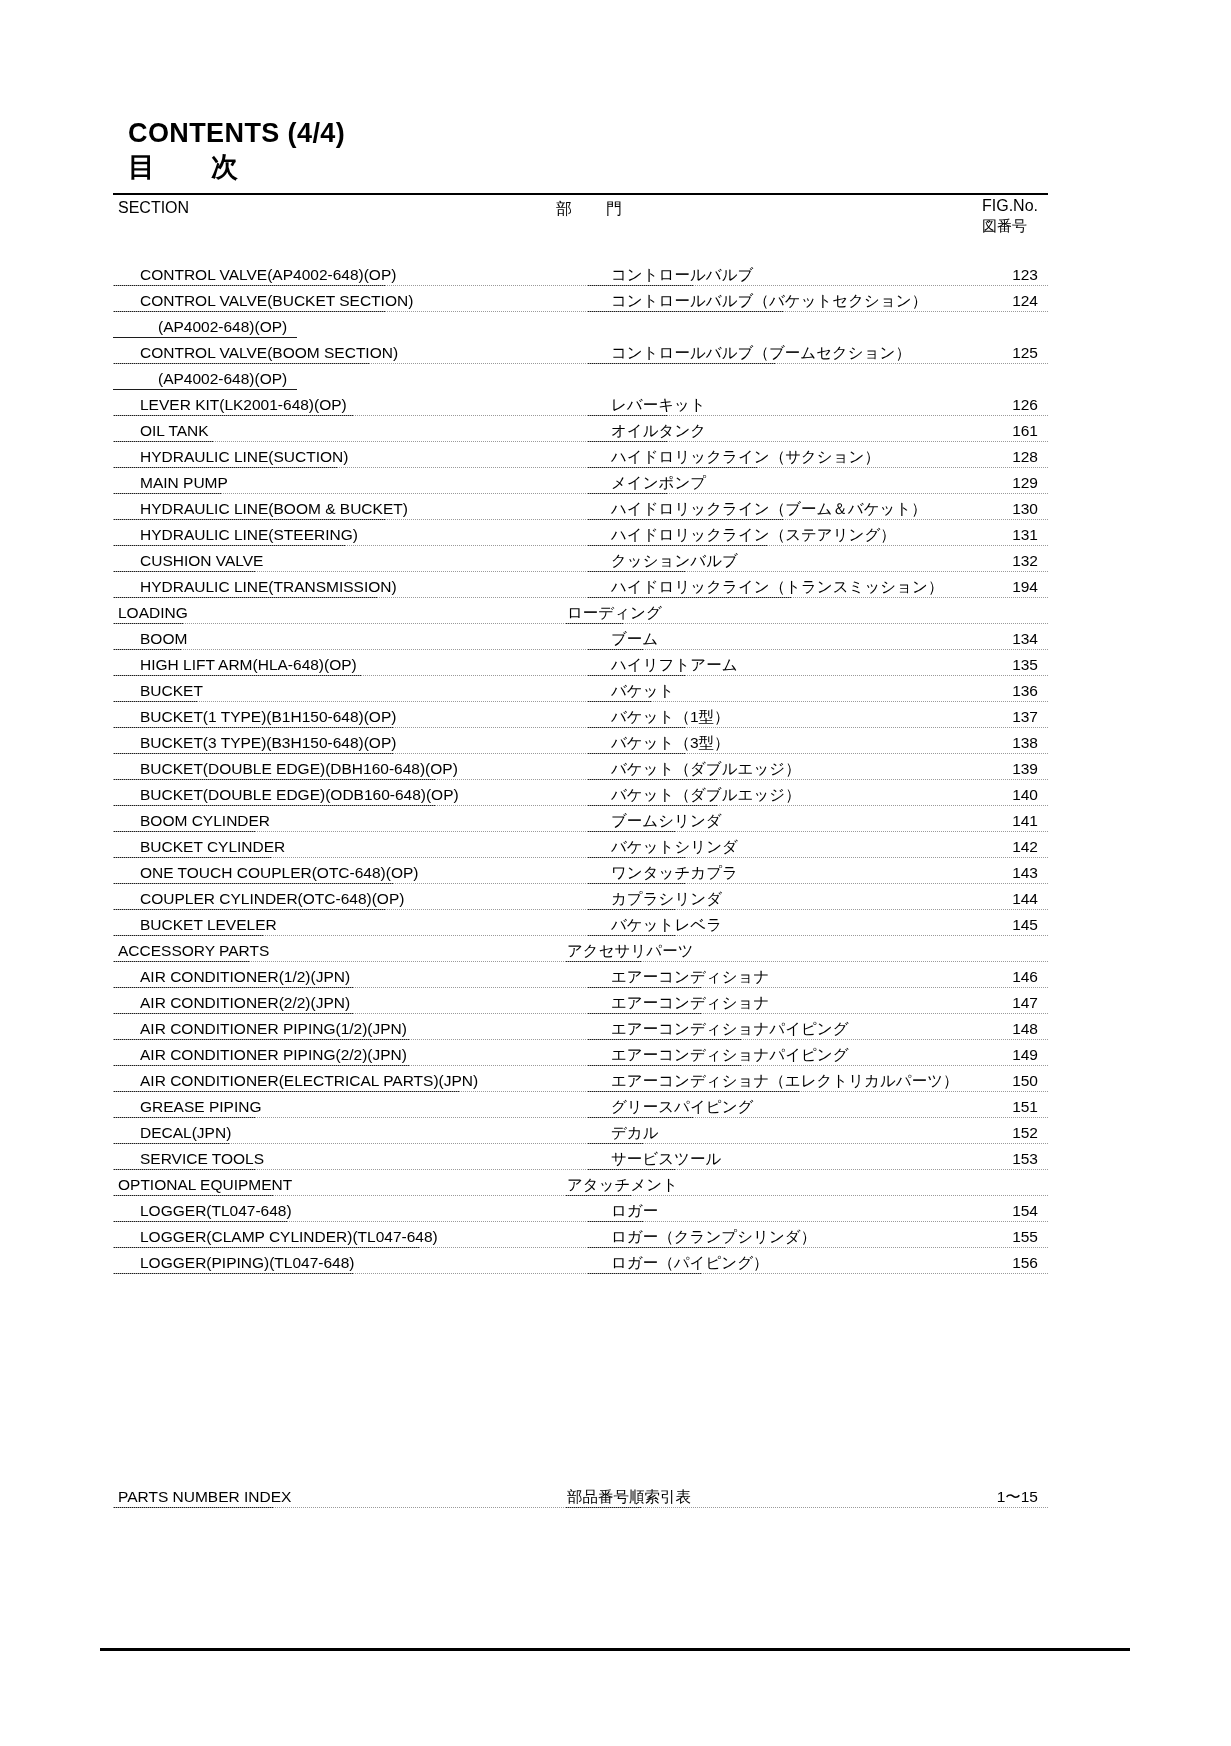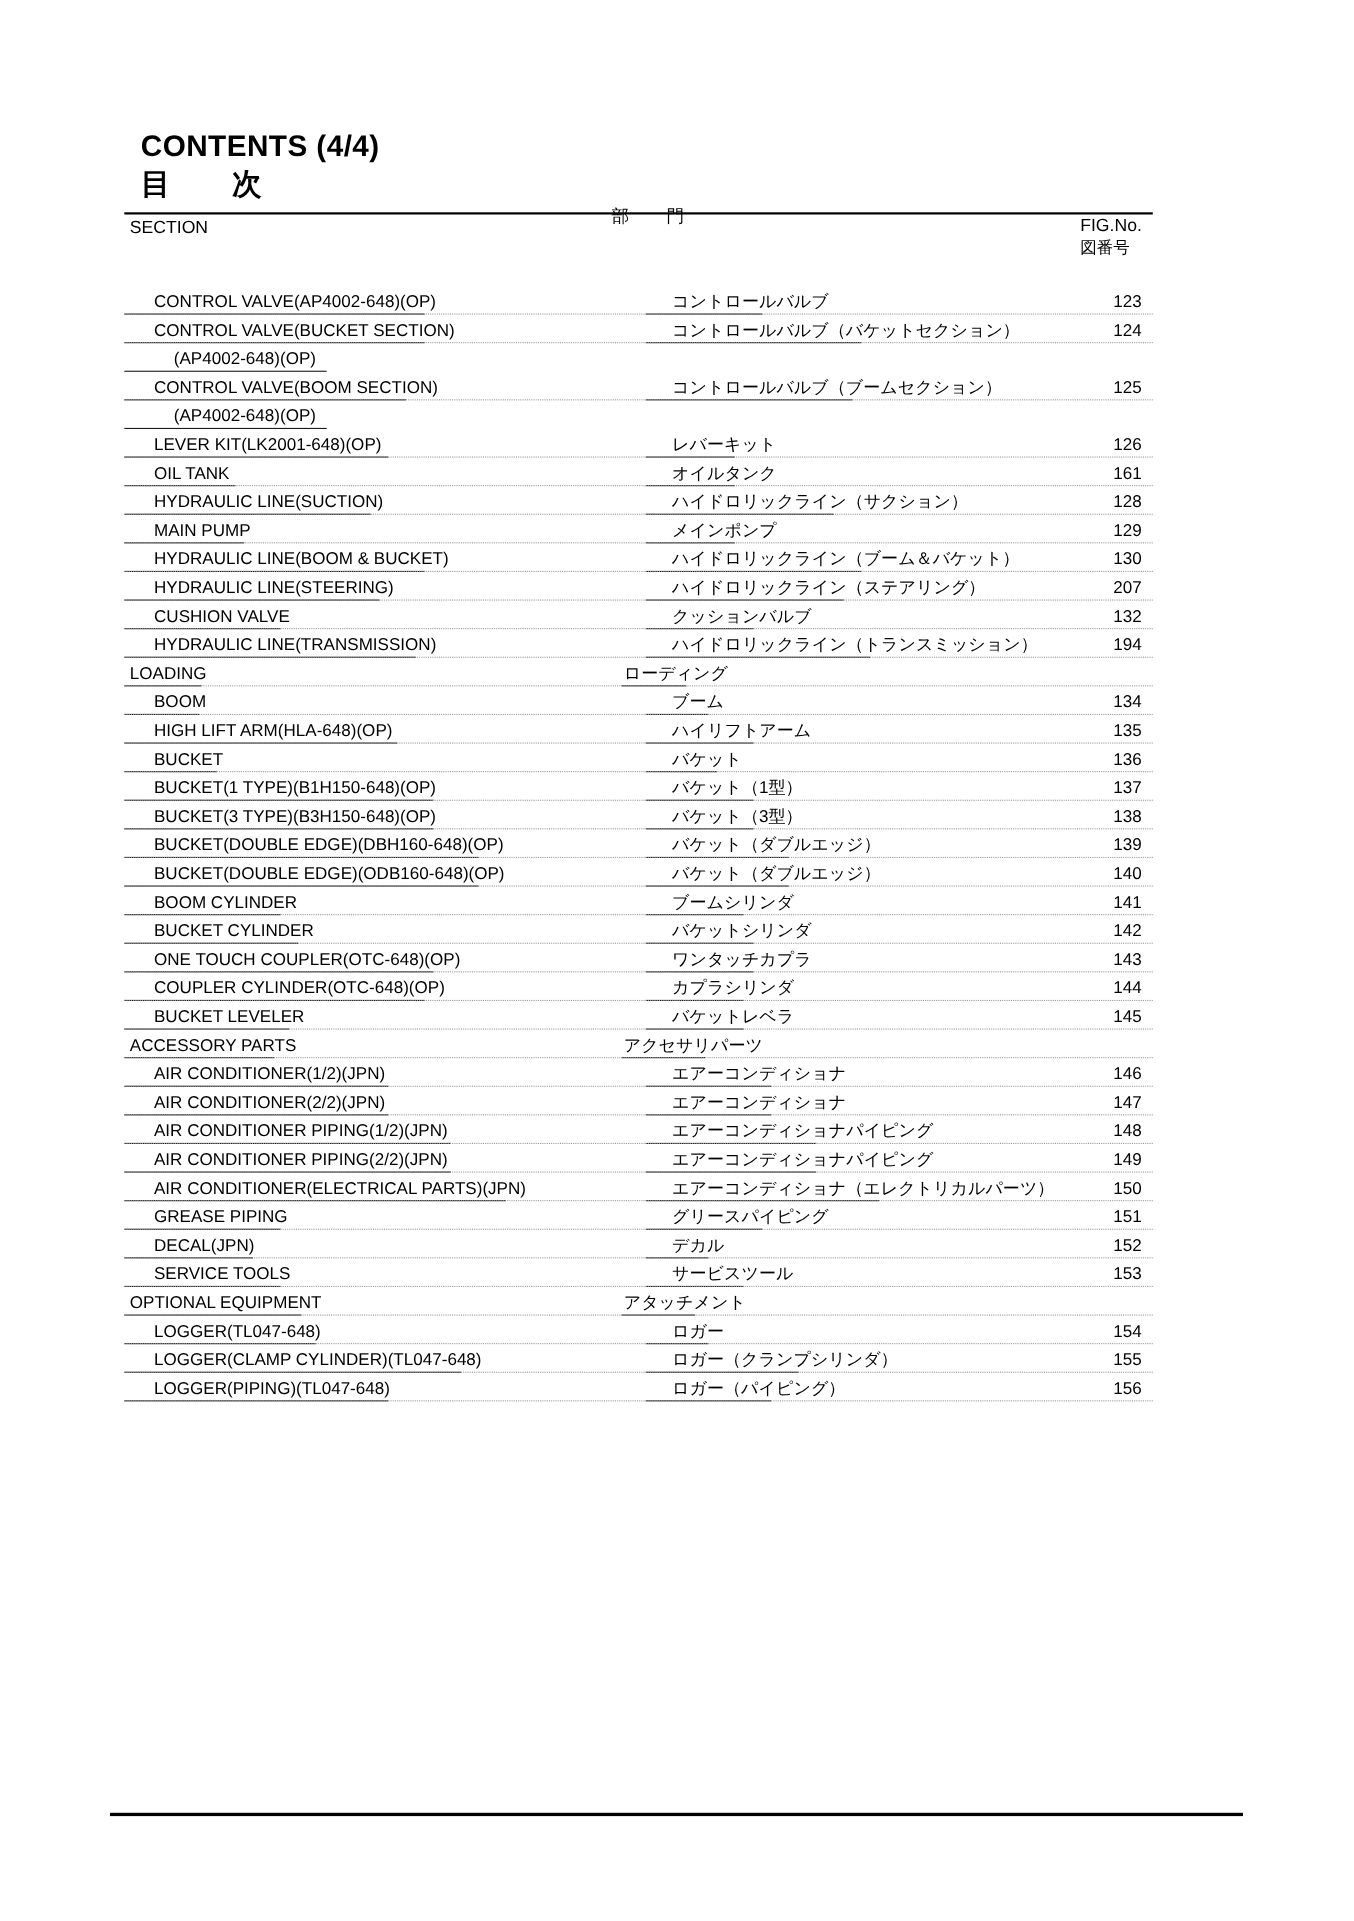--- a/index.html
+++ b/index.html
@@ -53,21 +53,21 @@
     width: 935px;
     height: 2px;
     background: #000;
   }
   .hdr {
     position: absolute;
     font-size: 16px;
     white-space: nowrap;
   }
   .hdr-section { left: 118px; top: 199px; text-align: right; }
-  .hdr-jp { left: 556px; top: 187px; }
+  .hdr-jp { left: 556px; top: 199px; }
   .hdr-jp .sp { display: inline-block; width: 34px; }
   .hdr-fig {
     left: 982px; top: 196px;
     line-height: 20px;
     text-align: left;
   }
   .hdr-fig .l2 { font-size: 15px; }
 
   
   .toc {
@@ -251,21 +251,21 @@
       </div>
       <div class="row lvl1">
         <div class="cell-en">HYDRAULIC LINE(BOOM &amp; BUCKET)<span class="ul" style="left: 0px; width: 272.8px;"></span></div>
         <div class="cell-jp">ハイドロリックライン（ブーム＆バケット）<span class="ul" style="left: 0px; width: 196px;"></span></div>
         <div class="cell-fig">130</div>
         <div class="rule"></div>
       </div>
       <div class="row lvl1">
         <div class="cell-en">HYDRAULIC LINE(STEERING)<span class="ul" style="left: 0px; width: 231.8px;"></span></div>
         <div class="cell-jp">ハイドロリックライン（ステアリング）<span class="ul" style="left: 0px; width: 179.6px;"></span></div>
-        <div class="cell-fig">207</div>
+        <div class="cell-fig">131</div>
         <div class="rule"></div>
       </div>
       <div class="row lvl1">
         <div class="cell-en">CUSHION VALVE<span class="ul" style="left: 0px; width: 141.6px;"></span></div>
         <div class="cell-jp">クッションバルブ<span class="ul" style="left: 0px; width: 97.6px;"></span></div>
         <div class="cell-fig">132</div>
         <div class="rule"></div>
       </div>
       <div class="row lvl1">
         <div class="cell-en">HYDRAULIC LINE(TRANSMISSION)<span class="ul" style="left: 0px; width: 264.6px;"></span></div>
@@ -424,16 +424,22 @@
         <div class="rule"></div>
       </div>
       <div class="row lvl1">
         <div class="cell-en">LOGGER(PIPING)(TL047-648)<span class="ul" style="left: 0px; width: 240px;"></span></div>
         <div class="cell-jp">ロガー（パイピング）<span class="ul" style="left: 0px; width: 114px;"></span></div>
         <div class="cell-fig">156</div>
         <div class="rule"></div>
       </div>
     </div>
 
+  <div class="index-row">
+    <div class="cell-en">PARTS NUMBER INDEX<span class="ul" style="left: 0px; width: 160.6px;"></span></div>
+    <div class="cell-jp">部品番号順索引表<span class="ul" style="left: 0px; width: 75.6px;"></span></div>
+    <div class="cell-fig">1〜15</div>
+    <div class="rule"></div>
+  </div>
 
   <div class="rule-bottom"></div>
 
 </div>
 
 </body></html>

